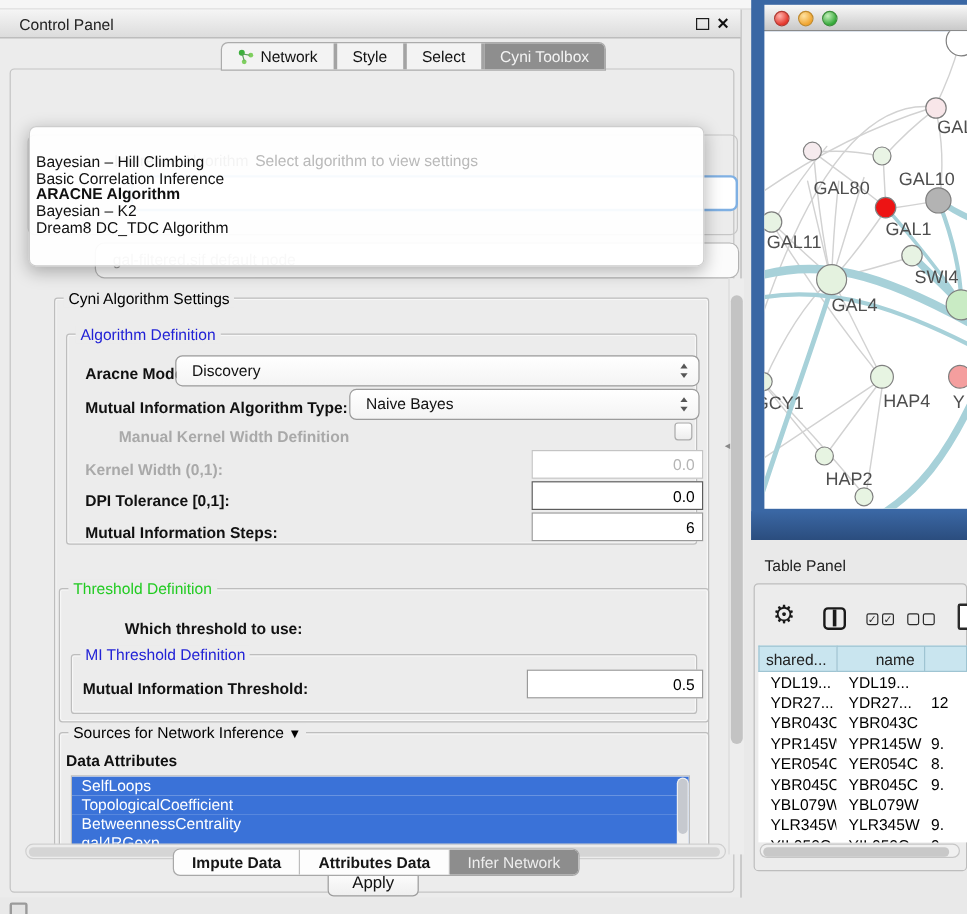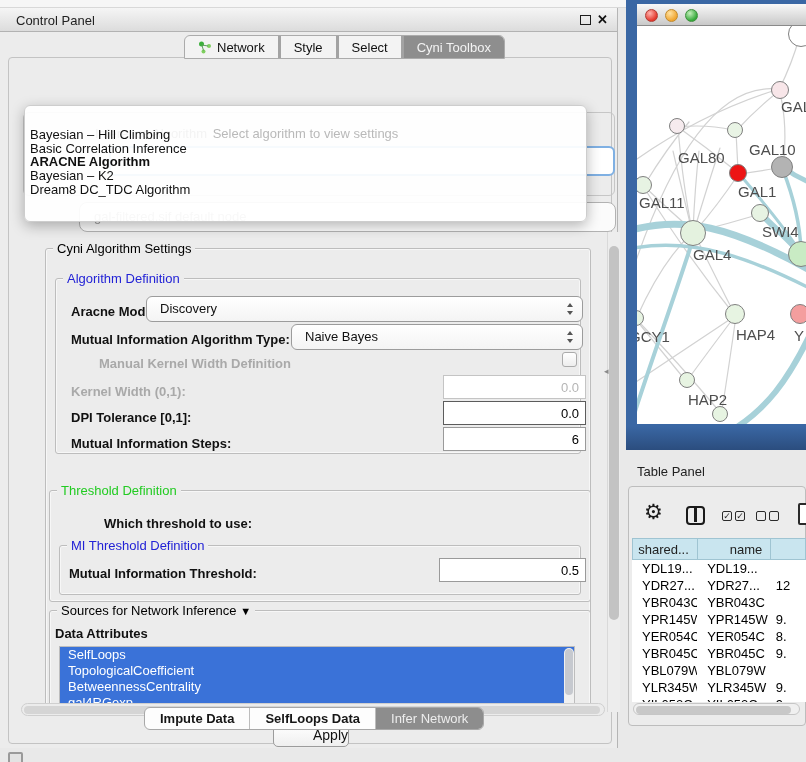--- a/index.html
+++ b/index.html
@@ -74,21 +74,21 @@
   .f-dis { border:1px solid #c4c4c4; color:#b5b5b5; }
 
   .checkbox { position:absolute; width:15px; height:15px; border:1px solid #ababab; border-radius:3px; background:linear-gradient(#ffffff,#ededed); }
 
   .attr-list { position:absolute; background:#fff; border:1px solid #bdbdbd; overflow:hidden; }
   .attr-item { height:16px; line-height:16px; font-size:13px; color:#fff; background:#3a72d8; padding-left:8px; }
   .list-scroll { position:absolute; width:10px; background:#f0f0f0; border-radius:5px; }
   .list-thumb { position:absolute; left:1px; top:1px; width:8px; height:46px; background:#c6c9cf; border-radius:4px; }
 
   .apply-btn { left:264px; top:666px; width:76px; height:23px; background:linear-gradient(#ffffff,#efefef);
-    border:1px solid #9c9c9c; border-radius:5px; font-size:14px; color:#111; text-align:right; line-height:21px; }
+    border:1px solid #9c9c9c; border-radius:5px; font-size:14px; color:#111; text-align:center; line-height:21px; }
 
   .seg-tabs { left:144px; top:699px; height:23px; display:flex; border:1px solid #a8a8a8; border-radius:6px; overflow:hidden; background:#fdfdfd; z-index:4; }
   .seg { padding:0 15px; font-size:13px; font-weight:bold; color:#161616; line-height:21px; border-right:1px solid #bdbdbd; }
   .seg:last-child { border-right:none; }
   .seg.active { background:#8d8d8d; color:#ededed; font-weight:normal; }
 
   .mini-icon { left:8px; top:752px; width:15px; height:16px; border:2px solid #9a9a9a; background:#e3e3e3; border-radius:2px; }
   .divider-arrow { left:604px; top:366px; font-size:9px; color:#8a8a8a; }
 
   
@@ -249,21 +249,21 @@
         </div>
       <div class="abs hscroll">
           <div class="hthumb"></div>
         </div>
 
       <div class="abs apply-btn">Apply</div>
     </div>
 
     <div class="abs seg-tabs" id="bottom-tabs">
         <div class="seg">Impute Data</div>
-        <div class="seg">SelfLoops Data</div>
+        <div class="seg">Attributes Data</div>
         <div class="seg active">Infer Network</div>
       </div>
   </div>
 
   <div class="abs mini-icon"></div>
   <div class="abs divider-arrow">◂</div>
 
   <div class="abs netwin">
     <div class="net-titlebar">
       <span class="light l-red"></span>

